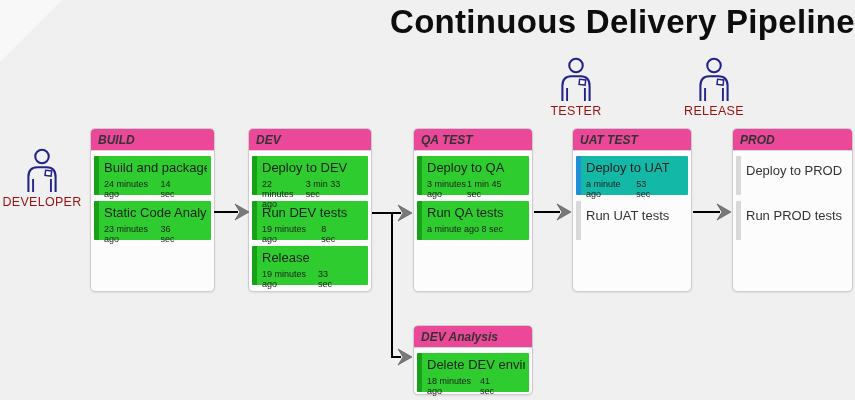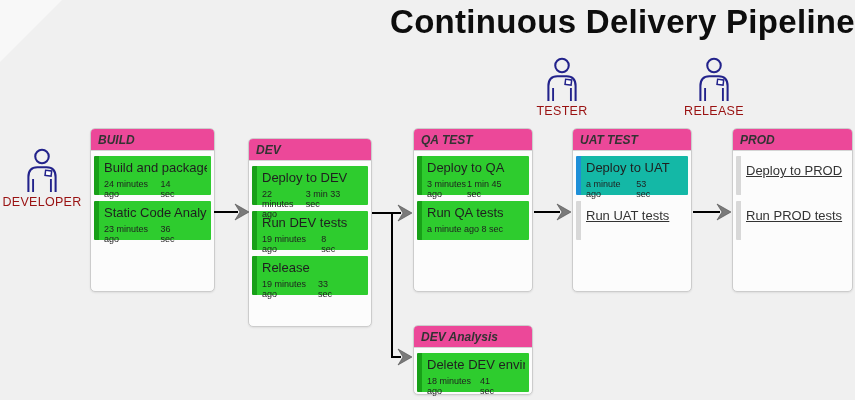--- a/index.html
+++ b/index.html
@@ -22,33 +22,33 @@
     position:absolute; top:3px; left:0; width:100%;
     text-align:right; font-size:33px; font-weight:bold;
     color:#0d0d0d; letter-spacing:0.3px; margin:0;
   }
 
   
   .person { position:absolute; width:84px; text-align:center; }
   .person svg { display:block; margin:0 auto; }
   .person .plabel { font-size:12.5px; color:#991111; margin-top:2px; letter-spacing:0.3px; }
   .person-developer { left:0px;  top:148px; }
-  .person-tester    { left:520px; top:57px; }
+  .person-tester    { left:534px; top:57px; }
   .person-release   { left:672px; top:57px; }
 
   
   .stage {
     position:absolute;
     background:#fcfcfc;
     border:1px solid #cccccc;
     border-radius:5px;
     box-shadow:0 1px 2px rgba(0,0,0,0.08);
   }
   .stage-build    { left:90px;  top:128px; width:125px; height:164px; }
-  .stage-dev      { left:248px; top:138px; width:124px; height:189px; }
+  .stage-dev      { left:248px; top:128px; width:124px; height:164px; }
   .stage-qa       { left:413px; top:128px; width:120px; height:164px; }
   .stage-uat      { left:572px; top:128px; width:120px; height:164px; }
   .stage-prod     { left:732px; top:128px; width:121px; height:164px; }
   .stage-teardown { left:413px; top:325px; width:120px; height:70px;  }
 
   .stage-header {
     height:22px; line-height:22px;
     background:#ec4899;
     border-bottom:1px solid #d5d5d5;
     border-radius:4px 4px 0 0;
@@ -62,21 +62,21 @@
     height:39px; margin-bottom:6px;
     border-left:5px solid;
     padding:4px 4px 0 5px;
     border-radius:1px;
   }
   .task.success { background:#2ecc2e; border-color:#18a018; }
   .task.running { background:#14b8a6; border-color:#1e8fd8; }
   .task.idle    { background:transparent; border-color:#d8d8d8; }
 
   .task-title { font-size:13px; color:#1f1f1f; white-space:nowrap; overflow:hidden; }
-  .task.idle .task-title { color:#333; padding-top:3px;text-decoration:underline; }
+  .task.idle .task-title { color:#333; padding-top:3px; }
   .task-meta { display:flex; font-size:9px; color:#1f1f1f; margin-top:4px; }
   .task-meta .dur { margin-left:auto; margin-right:22px; }
 
   #arrows { position:absolute; top:0; left:0; pointer-events:none; }
 </style>
 </head>
 <body>
 
 <div id="app">
 

